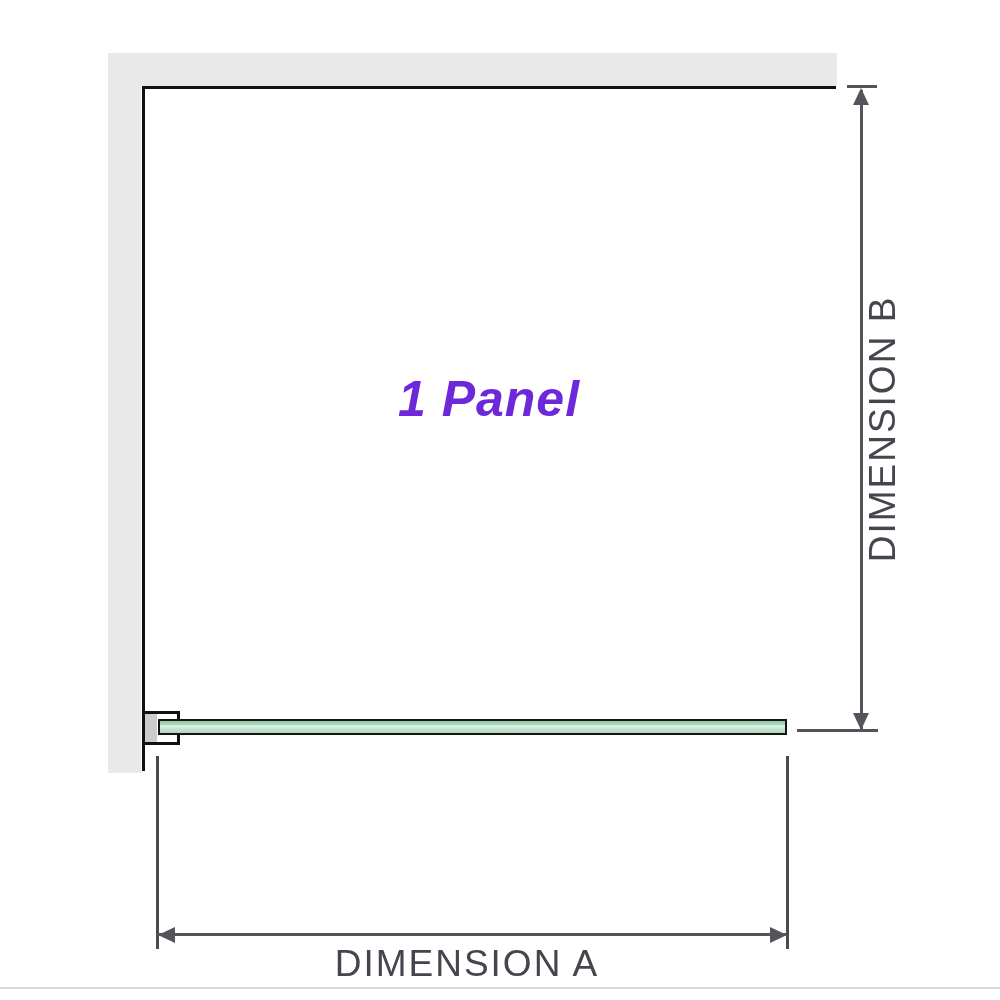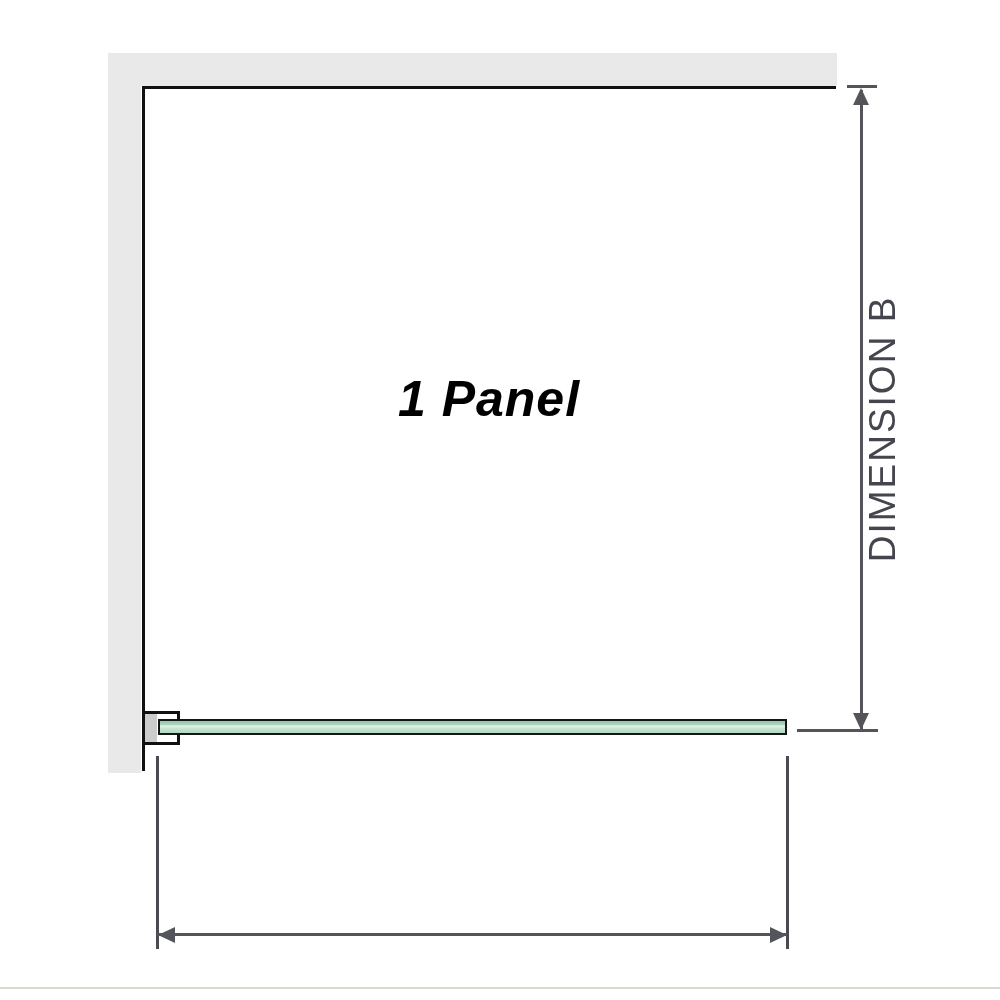--- a/index.html
+++ b/index.html
@@ -23,21 +23,21 @@
     border-top:3px solid #111111;
     border-left:3px solid #111111;
     box-sizing:border-box;
   }
 
   
   .panel-label{
     left:489px;top:399px;
     transform:translate(-50%,-50%);
     font-size:50px;font-weight:700;font-style:italic;
-    color:#000000;letter-spacing:1px;white-space:nowrap;
+    color:#6d28d9;letter-spacing:1px;white-space:nowrap;
   }
 
   
   .glass{
     left:158px;top:719px;width:629px;height:16px;
     box-sizing:border-box;
     border:2px solid #151515;
     background:linear-gradient(to bottom,#93c8a9 0%,#a9d4b9 28%,#e4f3e9 42%,#c9e7d4 60%,#aed8bf 100%);
     z-index:4;
   }
@@ -111,16 +111,17 @@
   <div class="abs bracket">
     <div class="bracket-pad"></div>
   </div>
   <div class="abs glass"></div>
 
   <div class="abs ext-line ext-left"></div>
   <div class="abs ext-line ext-right"></div>
   <div class="abs dim dim-a-line"></div>
   <div class="abs arr arr-left"></div>
   <div class="abs arr arr-right"></div>
+  <div class="abs dim-label dim-a-label">DIMENSION A</div>
 
   <div class="abs baseline-rule"></div>
 
 </div>
 
 </body></html>

